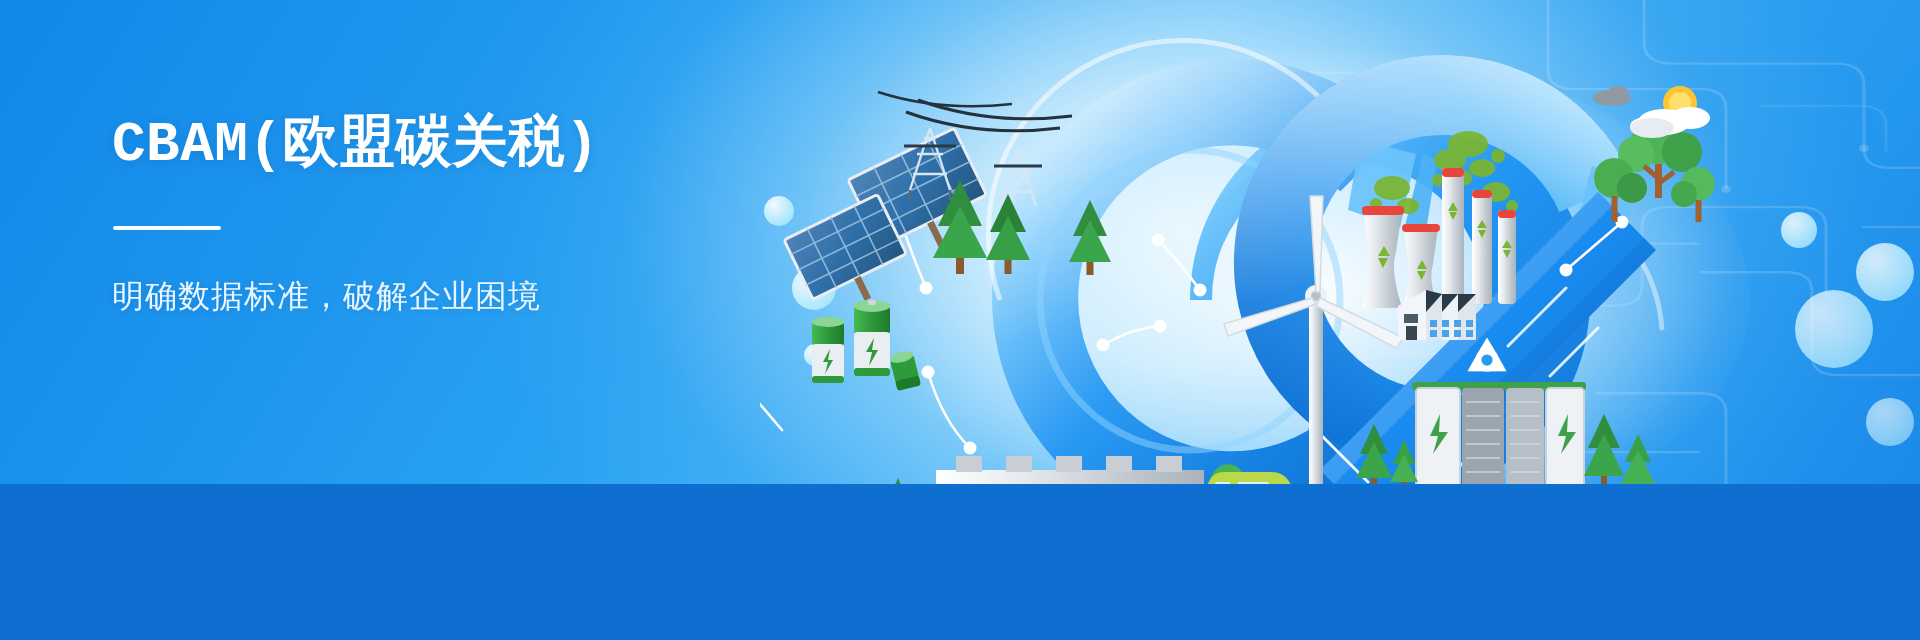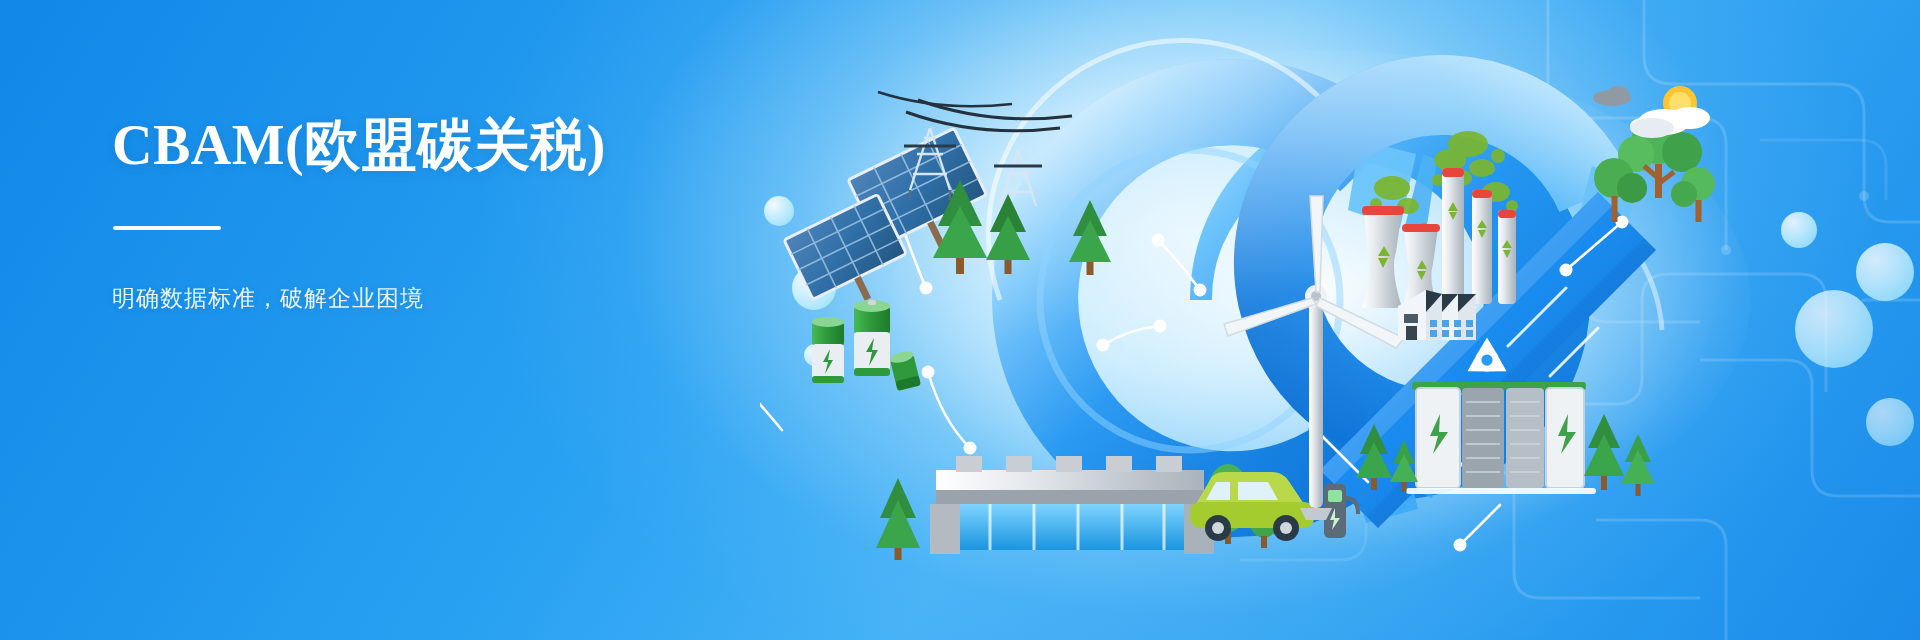--- a/index.html
+++ b/index.html
@@ -1,20 +1,20 @@
 <!DOCTYPE html>
 <html lang="zh"><head>
 <meta charset="utf-8">
 <title>CBAM Banner</title>
 <style>
   html,body{margin:0;padding:0;background:#0f6fd0;}
   *{box-sizing:border-box;}
   .banner{
-    position:relative;width:1920px;height:640px;overflow:hidden;
-    font-family:Liberation Serif, serif;
+    position:relative;width:1920px;height:484px;overflow:hidden;
+    font-family:Liberation Mono, monospace;
     background:
       radial-gradient(ellipse 900px 620px at 1180px 230px, rgba(255,255,255,0.92) 0%, rgba(229,247,255,0.80) 22%, rgba(186,229,252,0.45) 42%, rgba(120,196,250,0.12) 62%, rgba(70,170,245,0) 78%),
       linear-gradient(122deg,#1188e8 0%,#1c93ec 18%,#2aa2f2 38%,#45b2f6 56%,#36a6f2 72%,#2497ee 88%,#1b8ae9 100%);
   }
 
   
   .circuits{position:absolute;inset:0;}
   .circuits svg{display:block;width:100%;height:100%;}
 
   
@@ -27,21 +27,21 @@
     letter-spacing:0.5px;margin:0;
     text-shadow:0 2px 10px rgba(0,70,140,0.18);
     white-space:nowrap;
   }
   .title .l2{display:block;}
   .rule{
     width:108px;height:4px;background:#ffffff;border-radius:2px;
     margin:44px 0 0 1px;opacity:.96;
   }
   .subtitle{
-    margin:48px 0 0 0;color:#eaf6ff;font-size:23px;line-height:42px;
+    margin:48px 0 0 0;color:#eaf6ff;font-size:32px;line-height:42px;
     letter-spacing:1px;font-weight:400;white-space:nowrap;
     text-shadow:0 1px 6px rgba(0,70,140,0.16);
   }
 
   
   .illus{position:absolute;left:760px;top:0;width:1160px;height:640px;}
   .illus svg{display:block;width:100%;height:100%;}
 </style>
 </head>
 <body>

